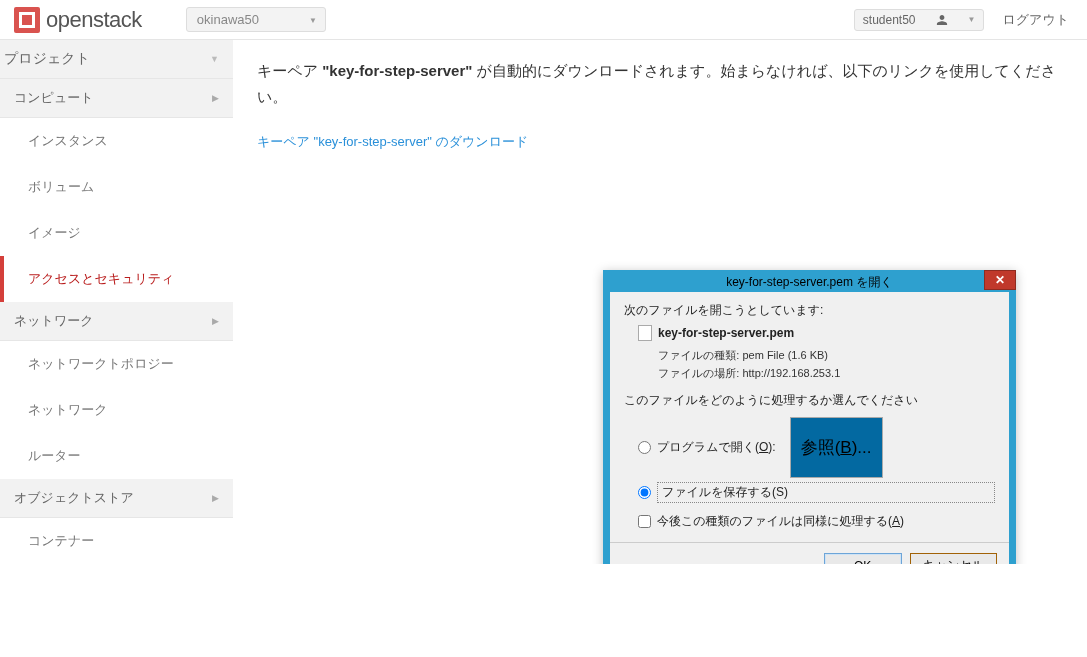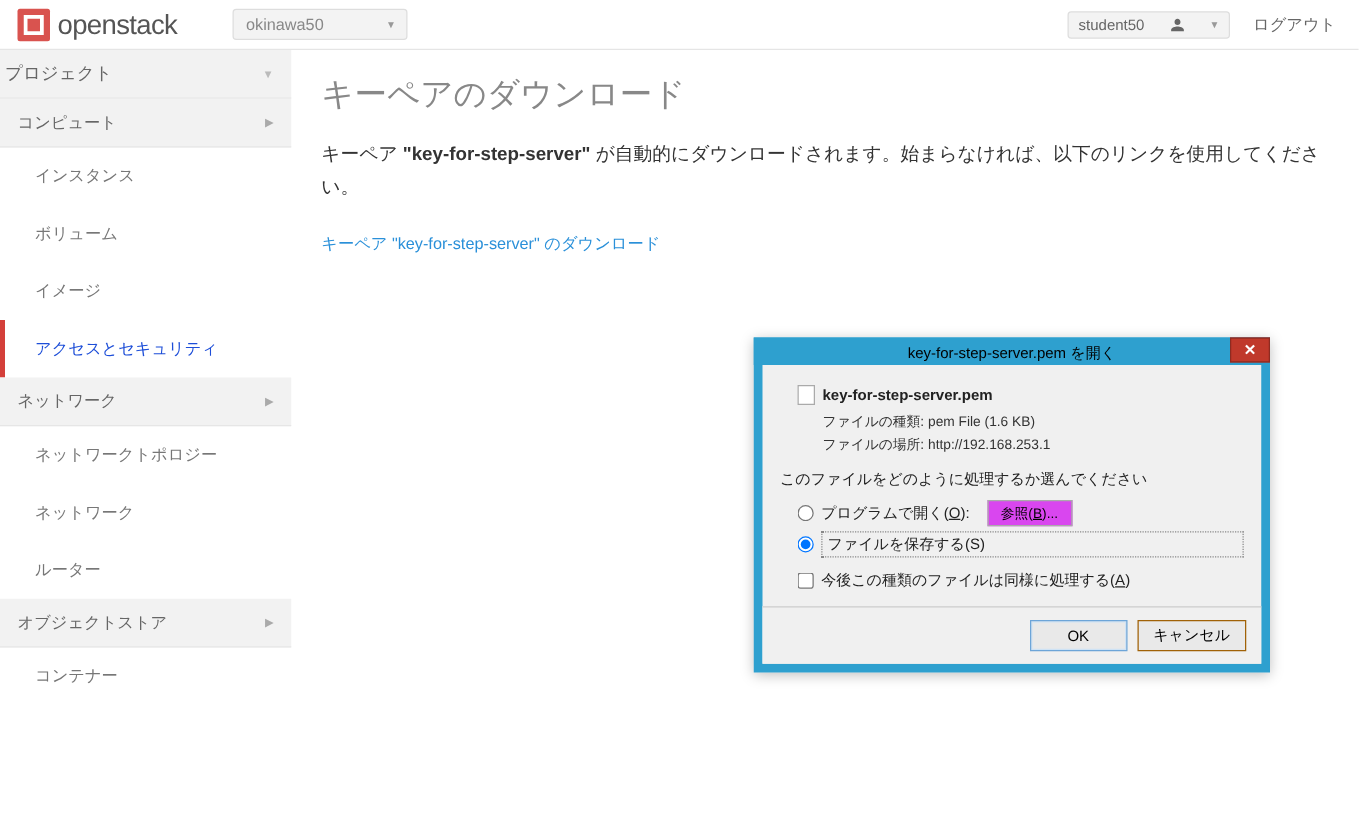--- a/index.html
+++ b/index.html
@@ -82,21 +82,21 @@
     .sub-header .chev { font-size: 9px; color: #aaa; }
     .nav-item {
       padding: 14px 14px 14px 24px;
       color: #777;
       font-size: 13px;
       border-left: 4px solid transparent;
       cursor: pointer;
     }
     .nav-item.active {
       border-left-color: #d43f3a;
-      color: #1d4ed8;
+      color: #b91c1c;
     }
 
     .main { flex: 1; padding: 18px 24px; position: relative; }
     .page-title { font-size: 26px; font-weight: 300; color: #888; margin-bottom: 18px; }
     .page-desc { font-size: 15px; color: #333; line-height: 1.7; margin-bottom: 24px; }
     .page-desc b { font-weight: bold; }
     .dl-link { color: #2a90d9; font-size: 13px; cursor: pointer; }
 
     
     .dialog-shell {
@@ -144,24 +144,24 @@
     .radio-row { display: flex; align-items: center; gap: 6px; margin: 4px 0 4px 14px; }
     .radio-row input[type="radio"] { width: 13px; height: 13px; }
     .radio-label { flex: 0 0 auto; }
     .radio-label .ul { text-decoration: underline; }
     .save-label {
       flex: 1;
       border: 1px dotted #888;
       padding: 1px 4px;
     }
     .browse-btn {
-      padding: 2px 10px;
-      background: #d946ef;
+      padding: 18px 10px;
+      background: #0369a1;
       border: 1px solid #aaa;
-      font-size: 11px;
+      font-size: 17px;
       margin-left: 8px;
       cursor: pointer;
     }
     .check-row { display: flex; align-items: center; gap: 6px; margin: 10px 0 4px 14px; }
     .check-row input[type="checkbox"] { width: 13px; height: 13px; }
     .dialog-footer {
       border-top: 1px solid #ccc;
       background: #f0f0f0;
       padding: 10px 12px;
       display: flex; justify-content: flex-end; gap: 8px;
@@ -222,35 +222,35 @@
     <div class="nav-item"><span>ルーター</span></div>
 
     <div class="sub-header">
       <span>オブジェクトストア</span>
       <span class="chev">▶</span>
     </div>
     <div class="nav-item"><span>コンテナー</span></div>
   </div>
 
   <div class="main">
-    <h1 class="page-title">キーペアのダウンロード</h1>
     <p class="page-desc">
       <span>キーペア </span><b>"key-for-step-server"</b><span> が自動的にダウンロードされます。始まらなければ、以下のリンクを使用してください。</span>
     </p>
     <a class="dl-link">キーペア "key-for-step-server" のダウンロード</a>
 
     
     <div class="dialog-shell">
       <div class="dialog-titlebar">
         <span>key-for-step-server.pem を開く</span>
         <div class="dialog-close">
           <span>✕</span>
         </div>
       </div>
       <div class="dialog-body">
+        <div>次のファイルを開こうとしています:</div>
         <div class="file-row">
           <div class="file-icon"></div>
           <span class="fname">key-for-step-server.pem</span>
         </div>
         <div class="meta-line">
           <span>ファイルの種類:</span>
           <span>pem File (1.6 KB)</span>
         </div>
         <div class="meta-line">
           <span>ファイルの場所:</span>

